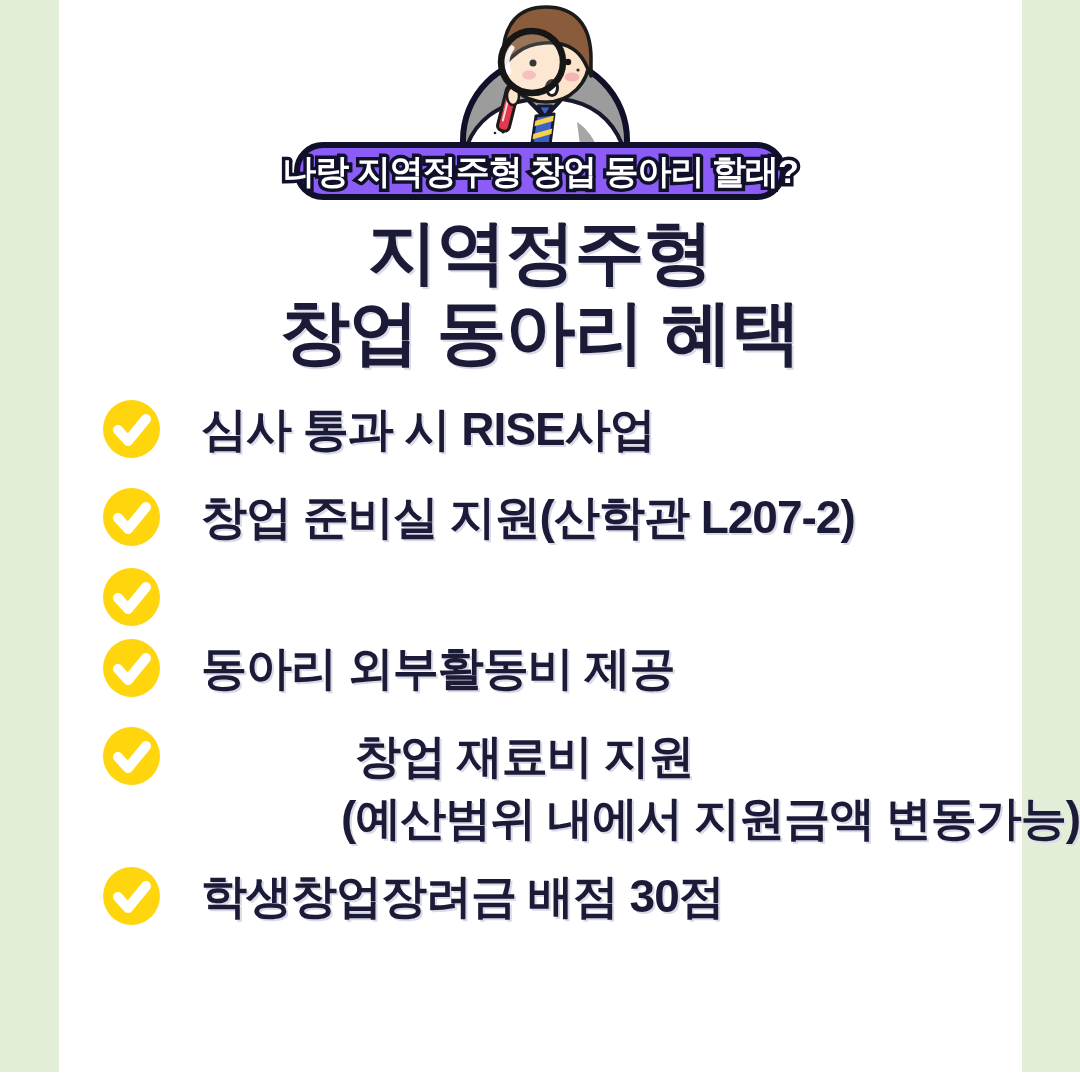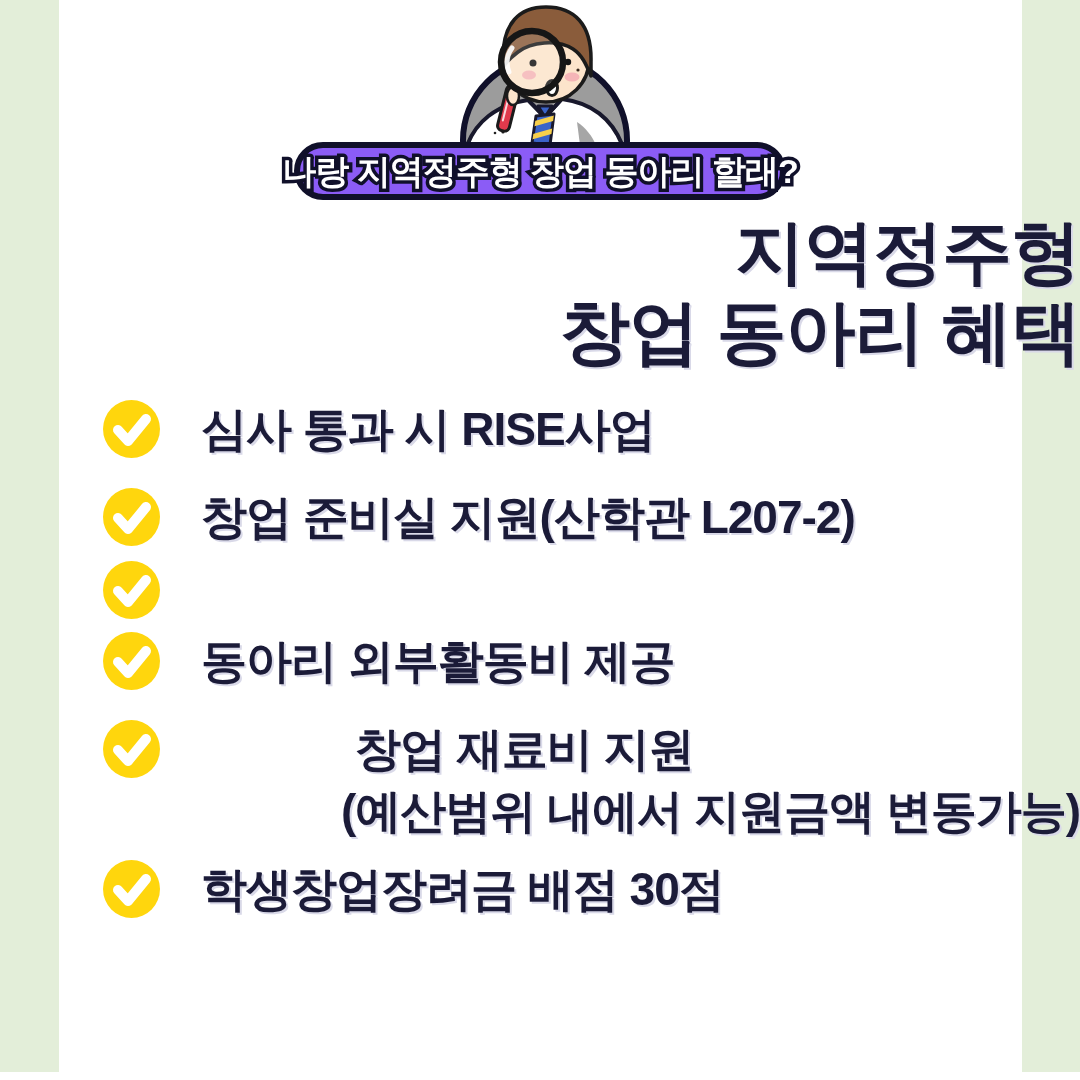--- a/index.html
+++ b/index.html
@@ -32,37 +32,37 @@
     font-size:34px;font-weight:bold;color:transparent;
     -webkit-text-stroke:7px #10102a;letter-spacing:-1px;white-space:nowrap;
   }
   .bubble .txt-fill{
     position:absolute;left:0;top:0;
     font-size:34px;font-weight:bold;color:#ffffff;letter-spacing:-1px;white-space:nowrap;
   }
 
   
   .title{
-    position:absolute;left:0;top:212px;width:1080px;text-align:right;
+    position:absolute;left:0;top:212px;width:1080px;text-align:center;
     color:#1b1b38;font-weight:bold;font-size:70px;line-height:80px;
     letter-spacing:-1px;
     text-shadow:2px 2px 0 #d9d9e8;
   }
 
   
   .benefits{position:absolute;left:0;top:398px;width:1080px;padding-left:103px;box-sizing:border-box;}
   .item{display:flex;align-items:center;margin-bottom:0;}
   .item .check{flex:0 0 57px;width:57px;height:58px;margin-right:41px;}
   .item .lines{color:#1b1b38;font-weight:bold;font-size:46px;line-height:62px;
     letter-spacing:-1px;white-space:nowrap;text-shadow:2px 2px 0 #d9d9e8;}
   .item .line.paren{margin-left:-14px;}
   .item.top-align{align-items:flex-start;}
   .item.top-align .check{margin-top:2px;}
   .mb26{margin-bottom:26px;}
-  .mb20{margin-bottom:13px;}
+  .mb20{margin-bottom:20px;}
   .mb16{margin-bottom:16px;justify-content:space-between;}
   .mb11{margin-bottom:11px;}
 </style>
 </head>
 <body>
 
 <div class="canvas">
 
   <div class="band left"></div>
   <div class="band right"></div>

